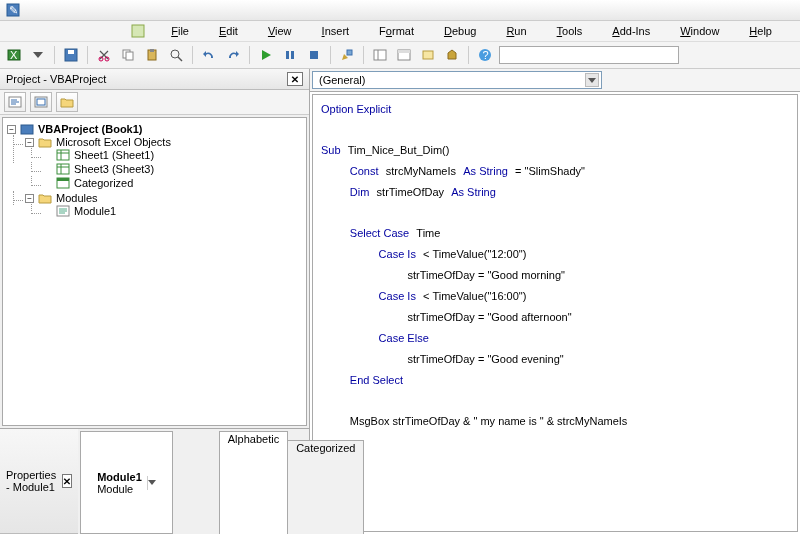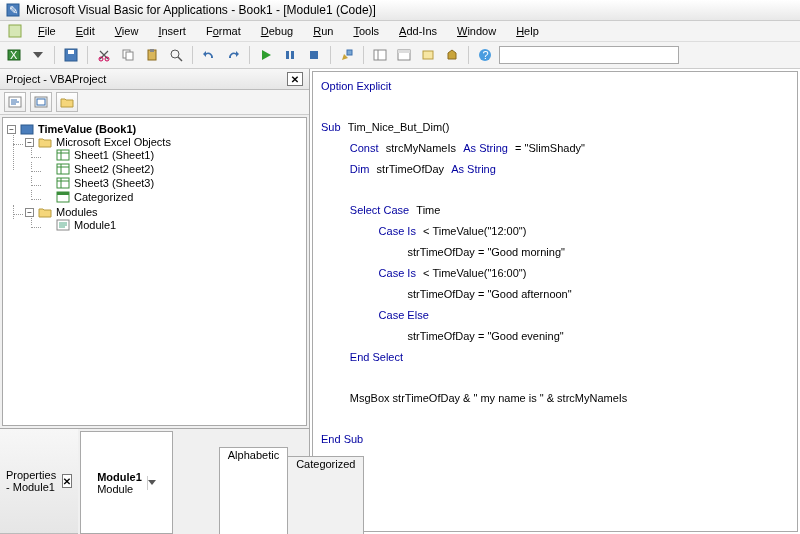--- a/index.html
+++ b/index.html
@@ -4,21 +4,21 @@
 <style>
 * { margin: 0; padding: 0; box-sizing: border-box; font-family: "Segoe UI", Tahoma, sans-serif; font-size: 11px; }
 body { background: #f0f0f0; width: 800px; height: 534px; overflow: hidden; display: flex; flex-direction: column; }
 
 
 .title-bar { background: linear-gradient(#fff,#e8e8e8); border-bottom: 1px solid #ccc; padding: 3px 6px; display: flex; align-items: center; gap: 6px; }
 .title-bar .icon-slot { width:14px; height:14px; display:inline-flex; align-items:center; justify-content:center; }
 .title-bar .title { font-size: 12px; }
 
 
-.menu-bar { background:#f4f4f4; border-bottom:1px solid #ddd; padding:2px 4px; display:flex; align-items:center; gap:4px; }
+.menu-bar { background:#f4f4f4; border-bottom:1px solid #ddd; padding:2px 20px; display:flex; align-items:center; gap:14px;justify-content:flex-end; }
 .menu-bar .menu-lead { width:22px; display:inline-flex; justify-content:center; }
 .menu-item { padding:2px 8px; cursor:default; }
 .menu-item .ul { text-decoration: underline; }
 
 
 .toolbar { background:#f4f4f4; border-bottom:1px solid #ccc; padding:3px 4px; display:flex; align-items:center; gap:4px; }
 .tb-btn { width:20px; height:20px; display:inline-flex; align-items:center; justify-content:center; border:1px solid transparent; border-radius:2px; }
 .tb-sep { width:1px; height:18px; background:#ccc; margin:0 2px; }
 .toolbar .spacer { flex:1; }
 .toolbar .combo { width:180px; height:18px; border:1px solid #a9a9a9; background:#fff; }
@@ -48,21 +48,21 @@
 .tree .noexp { width:9px; height:9px; }
 .tree .label { cursor:default; }
 .tree .bold { font-weight:bold; }
 .fold-icon { width:14px; height:12px; }
 .item-icon { width:14px; height:12px; }
 
 
 .properties-panel { flex:1; display:flex; flex-direction:row; min-height:0; }
 .prop-obj { background:#fff; border:1px solid #a9a9a9; margin:2px 2px 0 2px; padding:1px 16px; display:flex; align-items:center; justify-content:space-between; }
 .prop-obj .dd { width:14px; height:14px; border-left:1px solid #ccc; display:flex; align-items:center; justify-content:center; }
-.prop-tabs { display:flex; margin:18px 2px 0 2px;padding-left:42px; }
+.prop-tabs { display:flex; margin:2px 2px 0 2px;padding-left:42px; }
 .prop-tab { border:1px solid #a9a9a9; border-bottom:none; padding:1px 8px; background:#fff; margin-right:-1px; position:relative; }
 .prop-tab.inactive { background:#f1f1f1; top:9px; }
 .prop-grid { border:1px solid #a9a9a9; margin:8px 2px 2px 2px; background:#ef4444; }
 .prop-row { display:flex; }
 .prop-row .k { width:70px; background:#0a246a; color:#fff; padding:1px 4px; }
 .prop-row .v { flex:1; padding:1px 4px; border-left:1px solid #ccc; }
 
 
 .obj-bar { display:flex; border-bottom:1px solid #a9a9a9; background:#f4f4f4; padding:2px; }
 .obj-combo { height:18px; border:1px solid #7e9db9; background:#fff; display:flex; align-items:center; justify-content:space-between; padding:0 2px 0 6px; }
@@ -78,21 +78,20 @@
 </head>
 <body>
 
 <div class="title-bar">
   <span class="icon-slot">
     <svg width="14" height="14">
         <rect x="1" y="1" width="12" height="12" fill="#4a7dbb" stroke="#265a93"></rect>
         <text x="3" y="11" font-size="9" fill="#fff">✎</text>
       </svg>
   </span>
-  <span class="title">Microsoft Visual Basic for Applications - Book1 - [Module1 (Code)]</span>
 </div>
 
 <div class="menu-bar">
   <span class="menu-lead">
     <svg width="14" height="14">
         <rect x="1" y="1" width="12" height="12" fill="#d6e7b5" stroke="#8aa849"></rect>
       </svg>
   </span>
   <span class="menu-item"><span class="ul">F</span><span></span>ile</span>
   <span class="menu-item"><span class="ul">E</span>dit</span>
@@ -253,21 +252,21 @@
       <div class="tree">
         <ul>
           <li>
             <div class="node">
               <span class="exp">−</span>
               <span class="item-icon">
                   <svg width="14" height="12">
                     <rect x="1" y="2" width="12" height="9" fill="#4a7dbb" stroke="#2c5a8e"></rect>
                   </svg>
                 </span>
-              <span class="label bold">TimeValue (Book1)</span>
+              <span class="label bold">VBAProject (Book1)</span>
             </div>
             <ul>
               <li>
                 <div class="node">
                   <span class="exp">−</span>
                   <span class="fold-icon">
                       <svg width="14" height="12">
                         <path d="M1 3 L5 3 6 4 13 4 13 11 1 11 Z" fill="#f5d67b" stroke="#b89b40"></path>
                       </svg>
                     </span>
@@ -278,33 +277,20 @@
                       <div class="node">
                         <span class="noexp"></span>
                         <span class="item-icon">
                           <svg width="14" height="12">
                             <rect x="1" y="1" width="12" height="10" fill="#fff" stroke="#3b8e3b"></rect>
                             <line x1="1" y1="4" x2="13" y2="4" stroke="#3b8e3b"></line>
                             <line x1="5" y1="1" x2="5" y2="11" stroke="#3b8e3b"></line>
                           </svg>
                         </span>
                         <span class="label">Sheet1 (Sheet1)</span>
-                      </div>
-                    </li>
-                  <li>
-                      <div class="node">
-                        <span class="noexp"></span>
-                        <span class="item-icon">
-                          <svg width="14" height="12">
-                            <rect x="1" y="1" width="12" height="10" fill="#fff" stroke="#3b8e3b"></rect>
-                            <line x1="1" y1="4" x2="13" y2="4" stroke="#3b8e3b"></line>
-                            <line x1="5" y1="1" x2="5" y2="11" stroke="#3b8e3b"></line>
-                          </svg>
-                        </span>
-                        <span class="label">Sheet2 (Sheet2)</span>
                       </div>
                     </li>
                   <li>
                       <div class="node">
                         <span class="noexp"></span>
                         <span class="item-icon">
                           <svg width="14" height="12">
                             <rect x="1" y="1" width="12" height="10" fill="#fff" stroke="#3b8e3b"></rect>
                             <line x1="1" y1="4" x2="13" y2="4" stroke="#3b8e3b"></line>
                             <line x1="5" y1="1" x2="5" y2="11" stroke="#3b8e3b"></line>
@@ -381,20 +367,30 @@
         <div class="prop-row">
           <div class="k">(Name)</div>
           <div class="v">Module1</div>
         </div>
       </div>
     </div>
 
   </div>
 
   <div class="right">
+    <div class="obj-bar">
+      <div class="obj-combo left-combo">
+        <span>(General)</span>
+        <span class="dd">
+            <svg width="8" height="5">
+              <polygon points="0,0 8,0 4,5" fill="#555"></polygon>
+            </svg>
+          </span>
+      </div>
+    </div>
     <div class="code-area">
 <pre class="code"><span class="kw">Option Explicit</span>
 
 <span class="kw">Sub</span> <span>Tim_Nice_But_Dim()</span>
     <span class="kw">Const</span> <span>strcMyNameIs</span> <span class="kw">As String</span> <span>= "SlimShady"</span>
     <span class="kw">Dim</span> <span>strTimeOfDay</span> <span class="kw">As String</span>
 
     <span class="kw">Select Case</span> <span>Time</span>
         <span class="kw">Case Is</span> <span>&lt; TimeValue("12:00")</span>
             <span>strTimeOfDay = "Good morning"</span>

